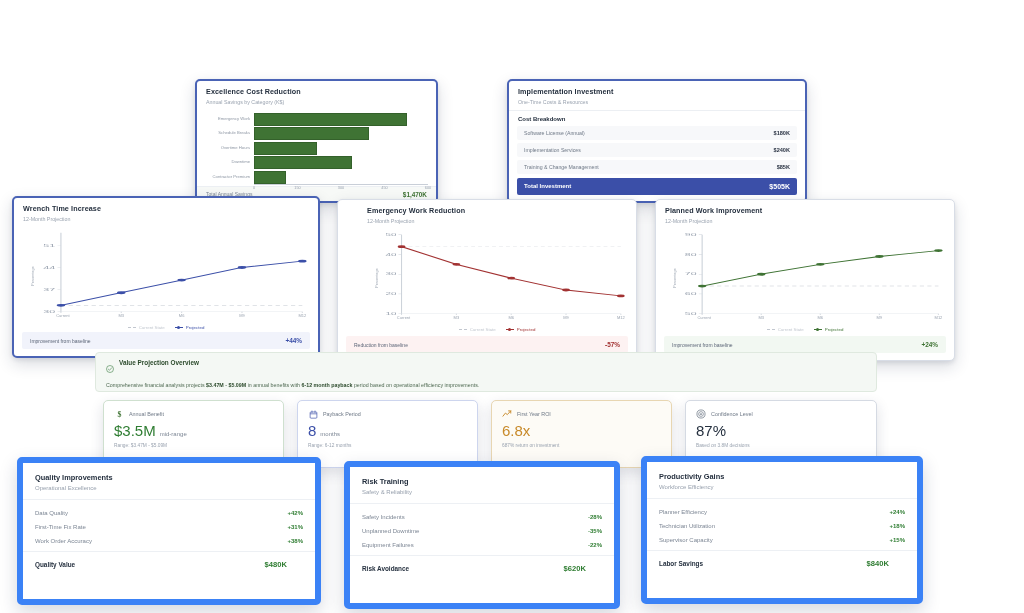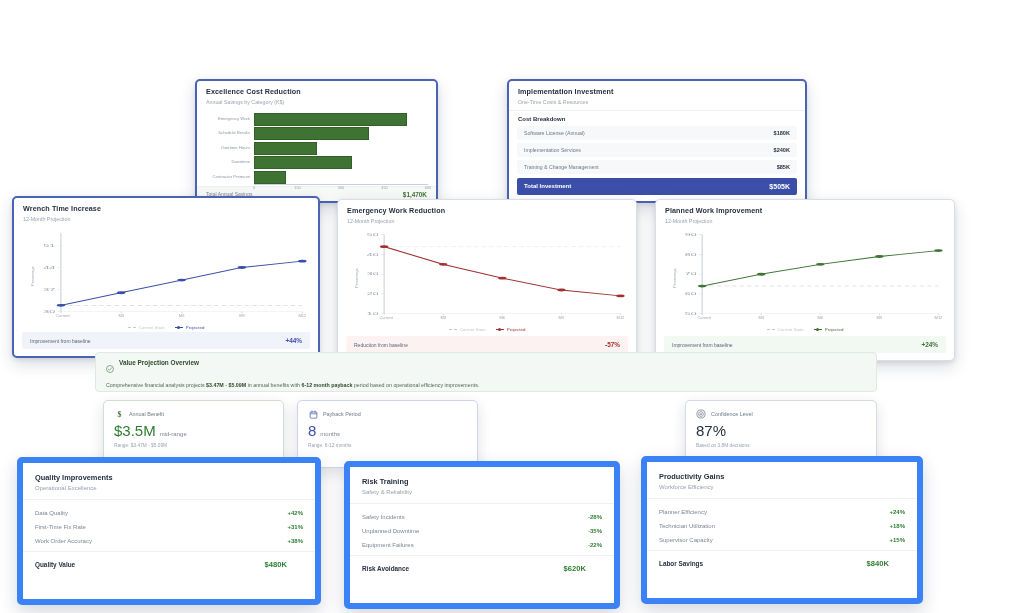--- a/index.html
+++ b/index.html
@@ -50,21 +50,21 @@
   .inv-row .k{font-size:5.2px;color:#6f7987;}
   .inv-row .v{font-size:5.6px;font-weight:bold;color:#2b3444;}
   .inv-total{display:flex;justify-content:space-between;align-items:center;
              background:#3b4fa8;margin:4px 8px 0 8px;padding:5px 7px;border-radius:2px;}
   .inv-total .k{font-size:6px;font-weight:bold;color:#ffffff;}
   .inv-total .v{font-size:7px;font-weight:bold;color:#ffffff;}
 
   
   .line-card{height:162px;}
   #cardWrench{left:12px;top:196px;width:308px;}
-  #cardEmerg{left:337px;top:199px;width:300px;}
+  #cardEmerg{left:337px;top:199px;width:300px;padding-left:20px;}
   #cardPlanned{left:655px;top:199px;width:300px;}
 
   .plot{position:relative;height:95px;margin:2px 10px 0 10px;}
   .plot svg{display:block;width:100%;height:100%;}
   .ylab{position:absolute;left:-1px;top:50%;transform:translateY(-50%) rotate(-90deg);
         font-size:3.8px;color:#9aa3b0;transform-origin:center;white-space:nowrap;}
   .legend{display:flex;justify-content:center;gap:10px;align-items:center;margin-top:1px;}
   .legend .it{display:flex;align-items:center;gap:3px;font-size:4.4px;}
   .lg-dash{width:8px;height:0;border-top:1px dashed #c2c7cf;}
   .lg-line{width:8px;height:0;border-top:1.4px solid currentColor;position:relative;}
@@ -417,20 +417,36 @@
       </span>
       <span class="kpi-lab">Payback Period</span>
     </div>
     <div class="kpi-val">
       <span class="kpi-num b">8</span>
       <span class="kpi-unit">months</span>
     </div>
     <div class="kpi-note">Range: 6-12 months</div>
   </div>
 
+  <div class="kpi" id="kpi3">
+    <div class="kpi-head">
+      <span class="kpi-ico">
+        <svg width="10" height="10" viewBox="0 0 16 16">
+          <path d="M1.5 11.5 L5.5 6.5 L8.5 9 L14 3" fill="none" stroke="#c88a2a" stroke-width="1.5" stroke-linecap="round" stroke-linejoin="round"></path>
+          <path d="M10.5 3 L14 3 L14 6.5" fill="none" stroke="#c88a2a" stroke-width="1.5" stroke-linecap="round" stroke-linejoin="round"></path>
+        </svg>
+      </span>
+      <span class="kpi-lab">First Year ROI</span>
+    </div>
+    <div class="kpi-val">
+      <span class="kpi-num o">6.8x</span>
+      <span class="kpi-unit"></span>
+    </div>
+    <div class="kpi-note">687% return on investment</div>
+  </div>
 
   <div class="kpi" id="kpi4">
     <div class="kpi-head">
       <span class="kpi-ico">
         <svg width="10" height="10" viewBox="0 0 16 16">
           <circle cx="8" cy="8" r="6.5" fill="none" stroke="#6f7987" stroke-width="1.2"></circle>
           <circle cx="8" cy="8" r="3.8" fill="none" stroke="#6f7987" stroke-width="1.1"></circle>
           <circle cx="8" cy="8" r="1.4" fill="#6f7987"></circle>
         </svg>
       </span>

